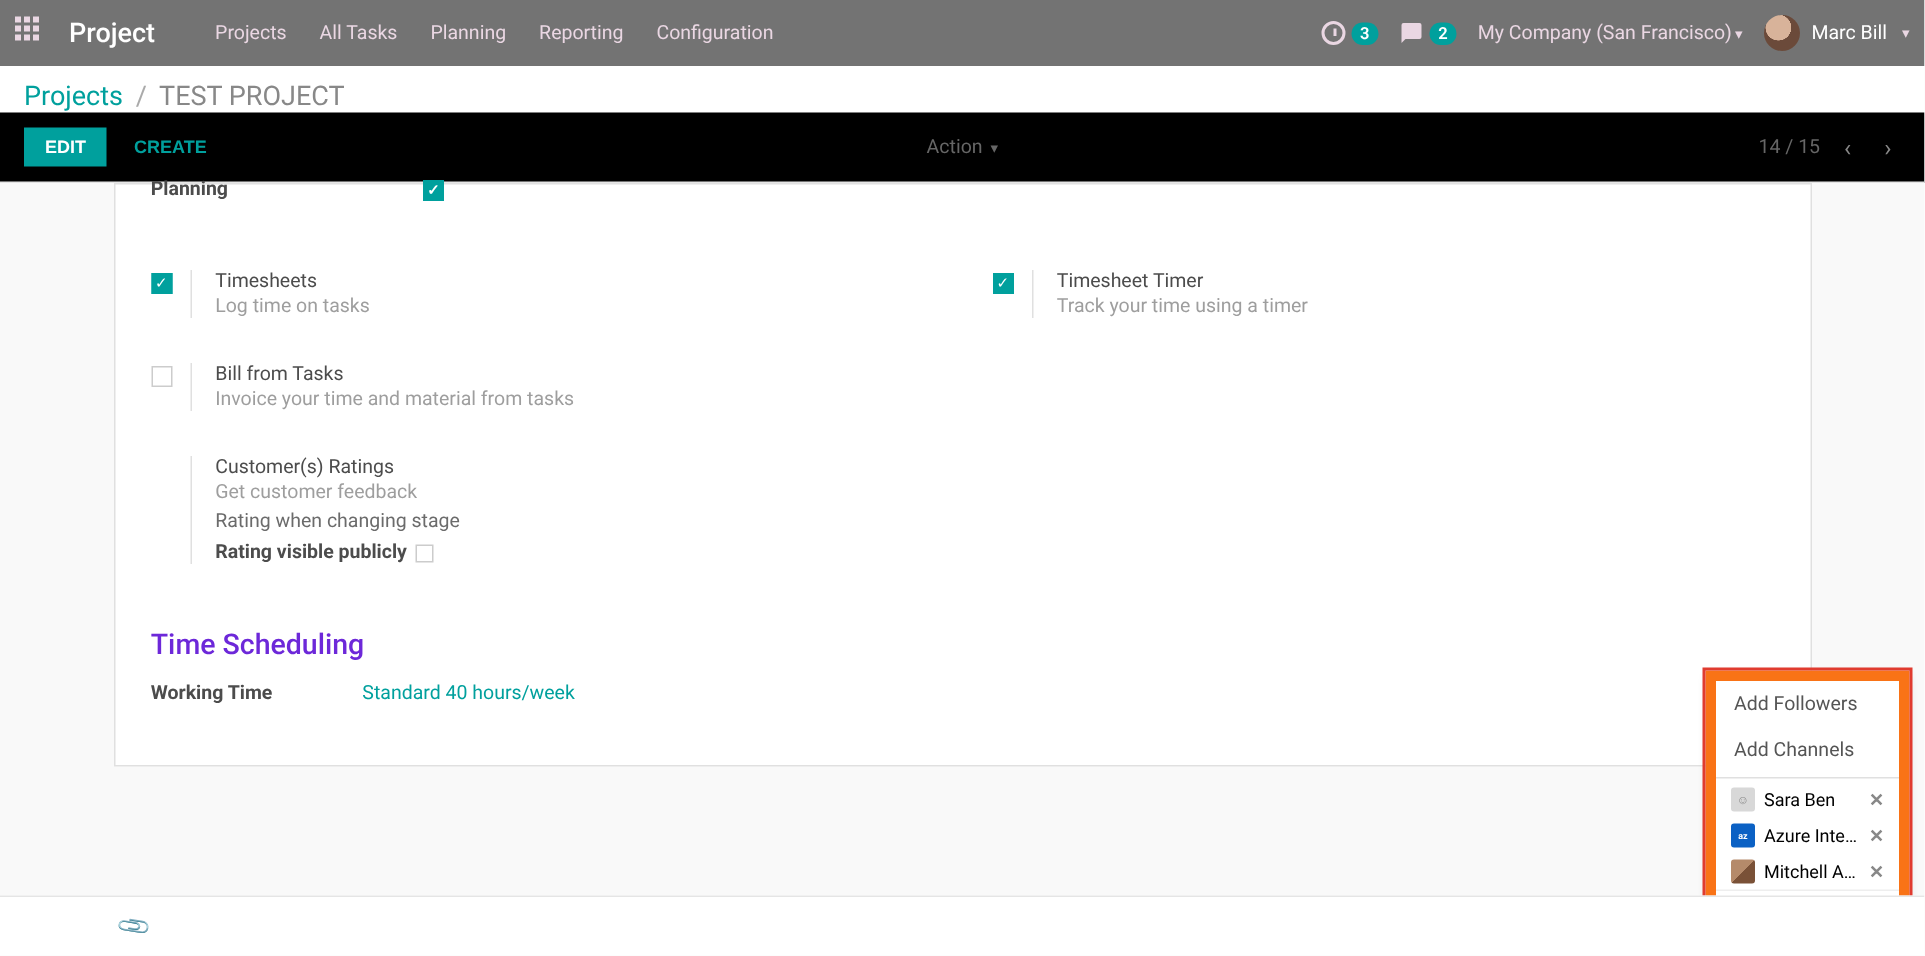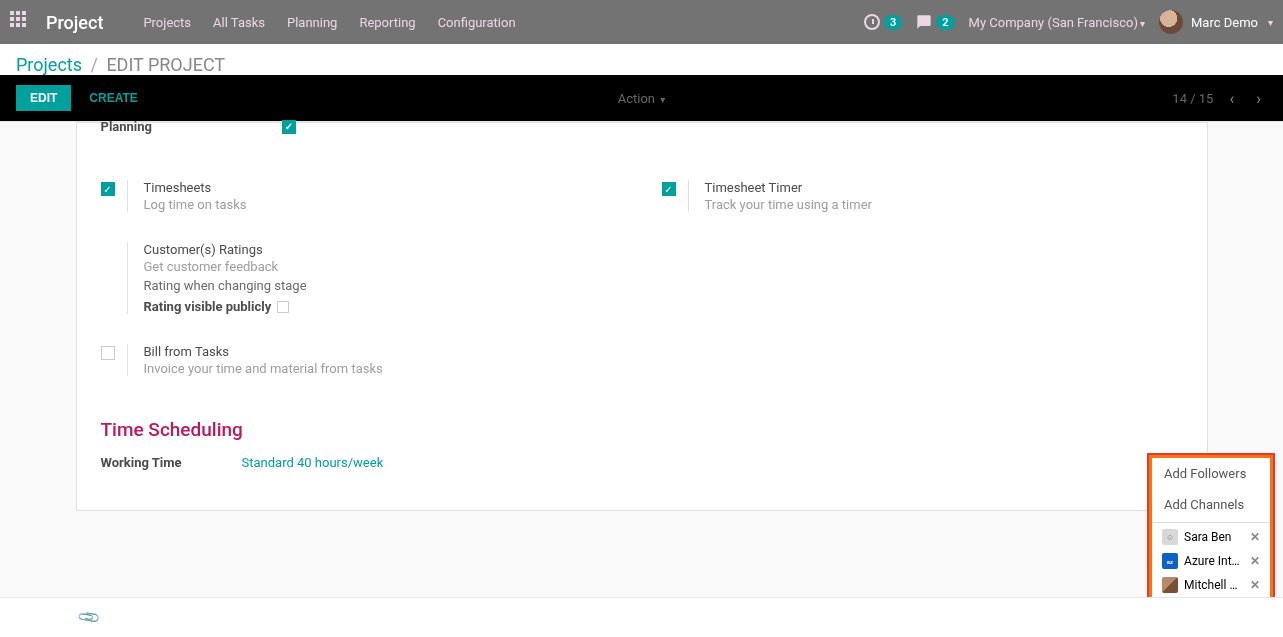--- a/index.html
+++ b/index.html
@@ -59,28 +59,28 @@
   .opt-chk { width:14px; height:14px; background:#00a09d; border:1px solid #00a09d; display:inline-flex; align-items:center; justify-content:center; color:#fff; font-size:10px; margin-top:2px;}
   .opt-chk.empty { background:#fff; border:1px solid #ccc;}
   .opt-sep { width:1px; background:#e0e0e0; align-self:stretch; margin-right:4px;}
   .opt-body .t { font-weight:400; color:#4c4c4c; font-size:13px;}
   .opt-body .d { color:#9e9e9e; font-size:13px; margin-top:2px;}
   .opt-body .extra { color:#6b6b6b; font-size:13px; margin-top:4px;}
   .opt-body .flag { font-weight:700; color:#4c4c4c; font-size:13px; display:inline-flex; align-items:center; gap:6px; margin-top:6px;}
   .small-chk { width:12px; height:12px; border:1px solid #ccc; display:inline-block;}
   .planning-row { display:flex; align-items:center; gap:130px; font-weight:700; color:#4c4c4c; margin-top:-4px; padding-bottom:6px;}
   .planning-row .chk { width:14px; height:14px; background:#00a09d; border:1px solid #00a09d; display:inline-flex; align-items:center; justify-content:center; color:#fff; font-size:10px;}
-  h2.sect { font-size:19px; font-weight:500; color:#be185d; margin-top:30px; margin-bottom:14px;}
+  h2.sect { font-size:19px; font-weight:500; color:#6d28d9; margin-top:30px; margin-bottom:14px;}
   .wt-row { display:flex; gap: 60px;}
   .wt-row .lbl { font-weight:700; font-size:13px;}
   .wt-row .val { color:#00a09d; font-size:13px; cursor:pointer;}
   
   .followers-pop {
-    position:absolute; right:10px; bottom:10px; width:124px;
-    background:#fff; border:3px solid #f97316; box-shadow:0 2px 6px rgba(0,0,0,.12);
+    position:absolute; right:10px; bottom:10px; width:136px;
+    background:#fff; border:7px solid #f97316; box-shadow:0 2px 6px rgba(0,0,0,.12);
     outline:2px solid #e03b2f; padding-bottom:0;
   }
   .followers-pop .menu-item { padding:8px 12px; font-size:13px; color:#555; cursor:pointer; white-space:nowrap;}
   .followers-pop .divider { height:1px; background:#e0e0e0; margin:2px 0;}
   .f-row { display:flex; align-items:center; gap:6px; padding:4px 10px;}
   .f-row .fa-av { width:16px; height:16px; border-radius:2px; background:#d8d8d8; display:inline-flex; align-items:center; justify-content:center; font-size:8px; color:#888;}
   .f-row .fa-av.azure { background:#0b61c4; color:#fff; font-size:6px; font-weight:700;}
   .f-row .fa-av.photo { background: linear-gradient(135deg,#b58a6a 0 50%,#7a5137 50% 100%); }
   .f-row .nm { font-size:12px; color:#000000; flex:1; overflow:hidden; text-overflow:ellipsis; white-space:nowrap; cursor:pointer;}
   .f-row .rm { font-size:12px; color:#888; cursor:pointer; font-weight:700;}
@@ -124,31 +124,31 @@
       <svg viewBox="0 0 24 24">
           <path d="M20 2H4a2 2 0 0 0-2 2v18l4-4h14a2 2 0 0 0 2-2V4a2 2 0 0 0-2-2z"></path>
         </svg>
       <span class="badge">2</span>
     </div>
     <div class="company">
       <span>My Company (San Francisco)</span><span class="caret">▾</span>
     </div>
     <div class="user-block">
       <div class="avatar"></div>
-      <span>Marc Demo</span>
+      <span>Marc Bill</span>
       <span class="caret">▾</span>
     </div>
   </div>
 </div>
 
 <div class="crumbbar">
   <div class="crumb">
     <a>Projects</a>
     <span class="sep">/</span>
-    <span class="cur">EDIT PROJECT</span>
+    <span class="cur">TEST PROJECT</span>
   </div>
 </div>
 
 <div class="ctrlbar" style="position:relative;">
   <button class="btn-edit">EDIT</button>
   <button class="btn-create">CREATE</button>
   <div class="action-dd">
     <span>Action</span>
     <span class="caret" style="color:#666">▾</span>
   </div>
@@ -180,46 +180,46 @@
       </div>
       <div class="field-col">
         <div class="opt-row">
           <span class="opt-chk">✓</span>
           <span class="opt-sep"></span>
           <div class="opt-body">
             <div class="t">Timesheet Timer</div>
             <div class="d">Track your time using a timer</div>
           </div>
         </div>
+      </div>
+    </div>
+
+    <div class="opt-row" style="margin-top:6px;">
+      <span class="opt-chk empty"></span>
+      <span class="opt-sep"></span>
+      <div class="opt-body">
+        <div class="t">Bill from Tasks</div>
+        <div class="d">Invoice your time and material from tasks</div>
       </div>
     </div>
 
     <div class="opt-row" style="margin-top:6px;">
       <span style="width:14px"></span>
       <span class="opt-sep"></span>
       <div class="opt-body">
         <div class="t">Customer(s) Ratings</div>
         <div class="d">Get customer feedback</div>
         <div class="extra">Rating when changing stage</div>
         <div class="flag">
           <span>Rating visible publicly</span>
           <span class="small-chk"></span>
         </div>
       </div>
     </div>
 
-    <div class="opt-row" style="margin-top:6px;">
-      <span class="opt-chk empty"></span>
-      <span class="opt-sep"></span>
-      <div class="opt-body">
-        <div class="t">Bill from Tasks</div>
-        <div class="d">Invoice your time and material from tasks</div>
-      </div>
-    </div>
-
     <h2 class="sect">Time Scheduling</h2>
     <div class="wt-row">
       <span class="lbl">Working Time</span>
       <span class="val">Standard 40 hours/week</span>
     </div>
   </div>
 </div>
 
 <div class="followers-pop">
   <div class="menu-item">Add Followers</div>

